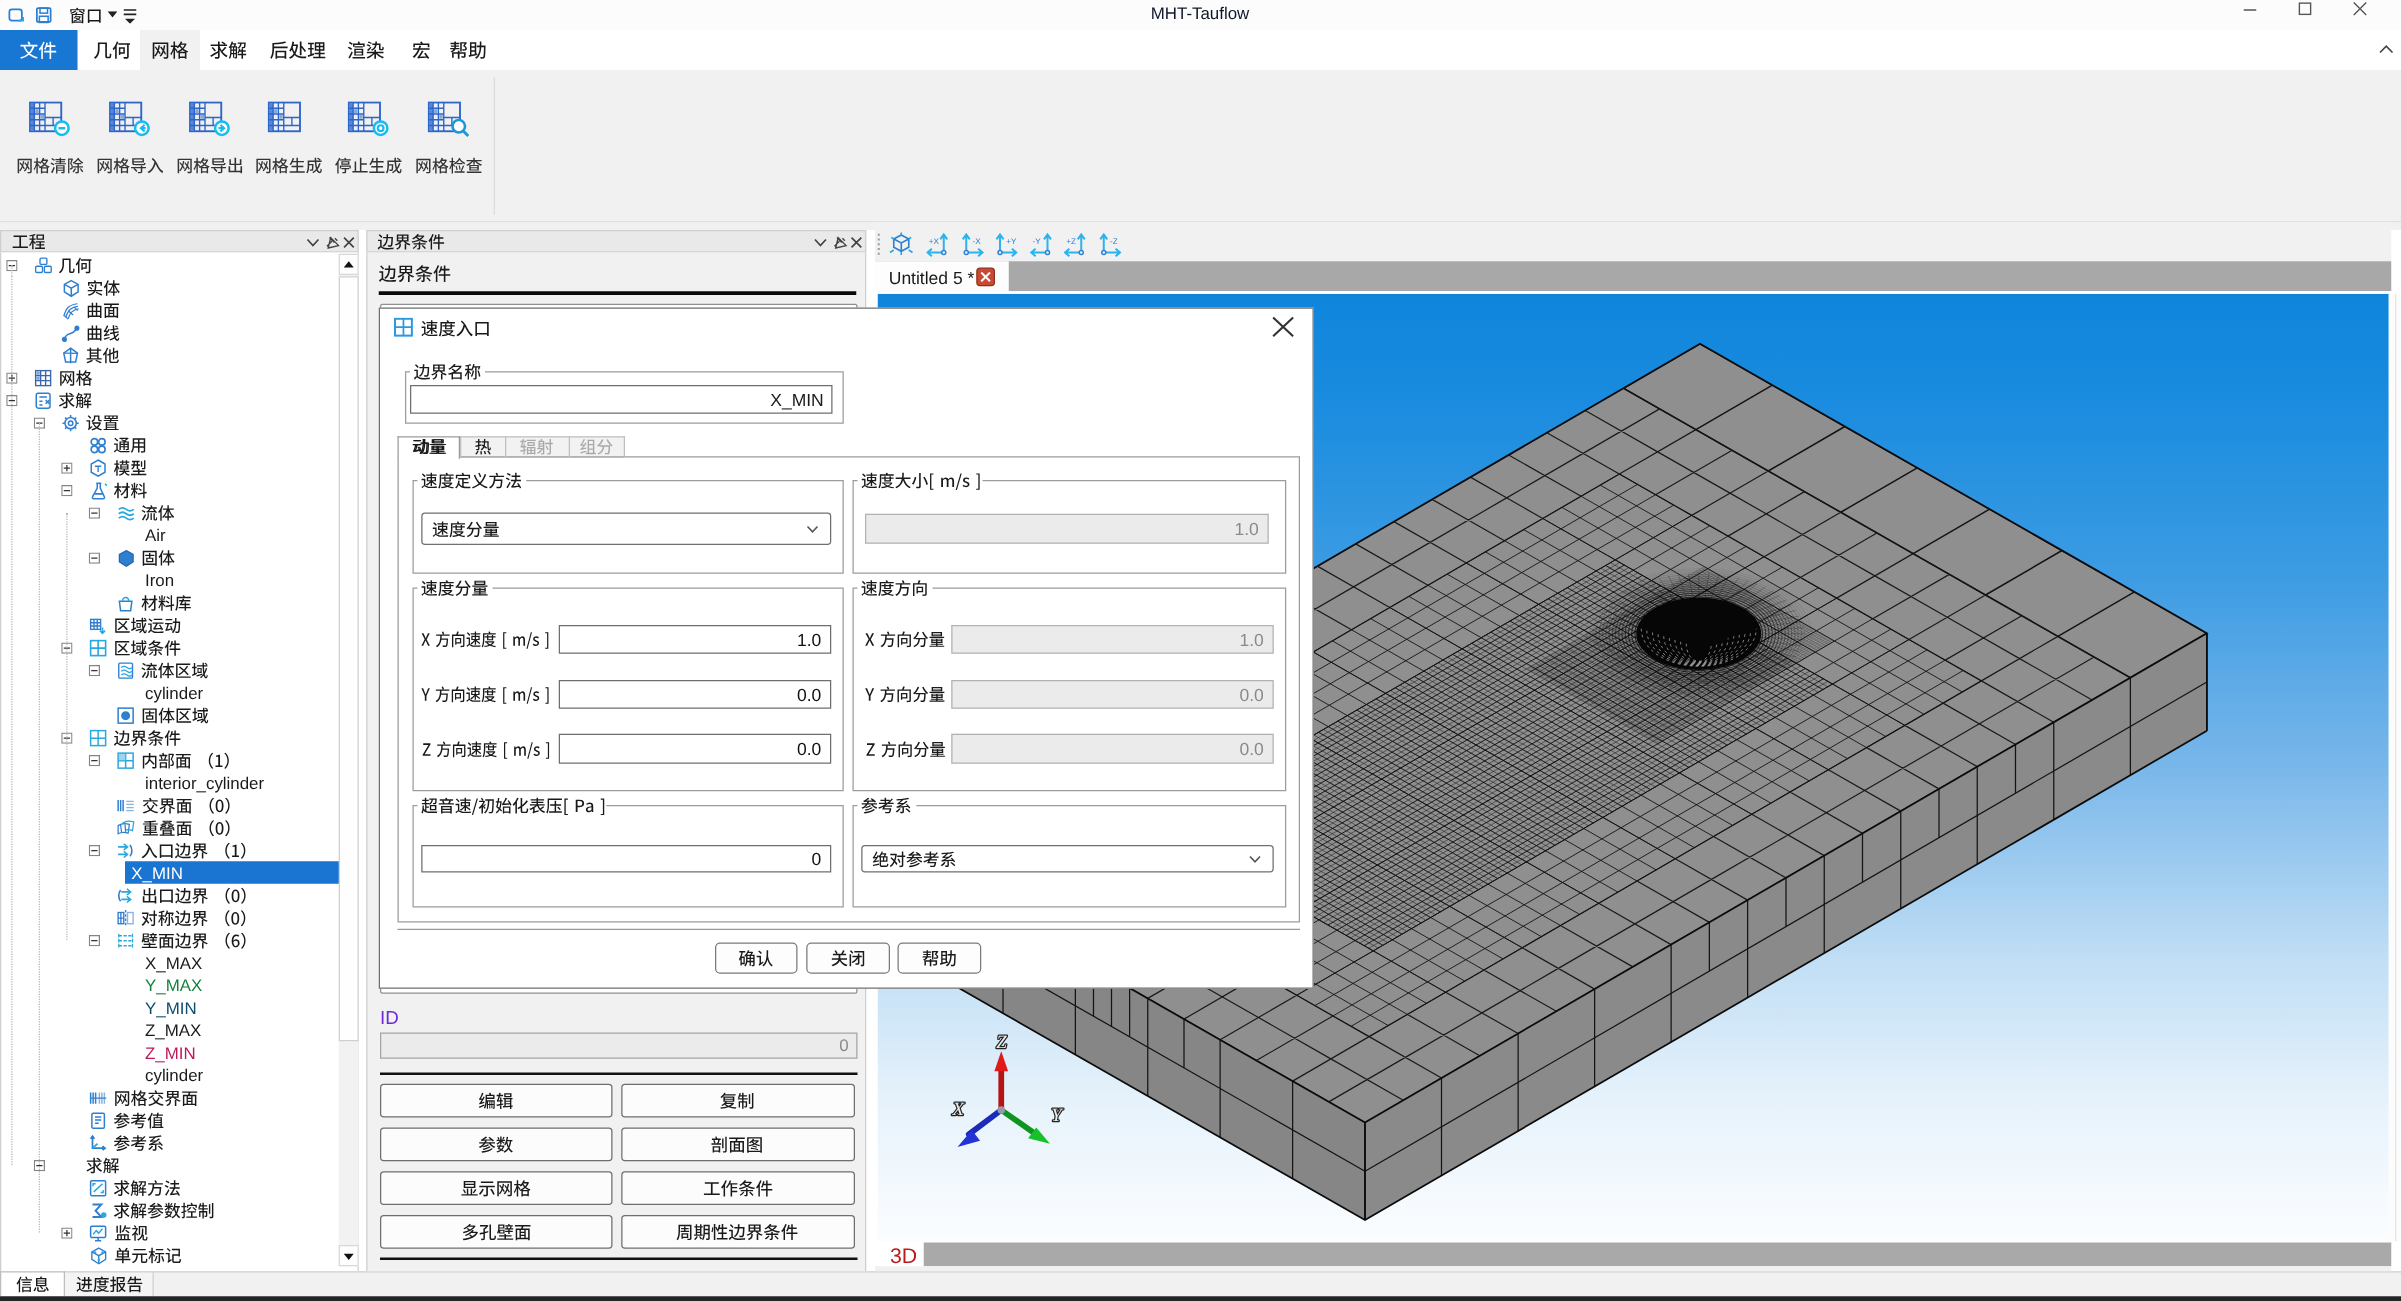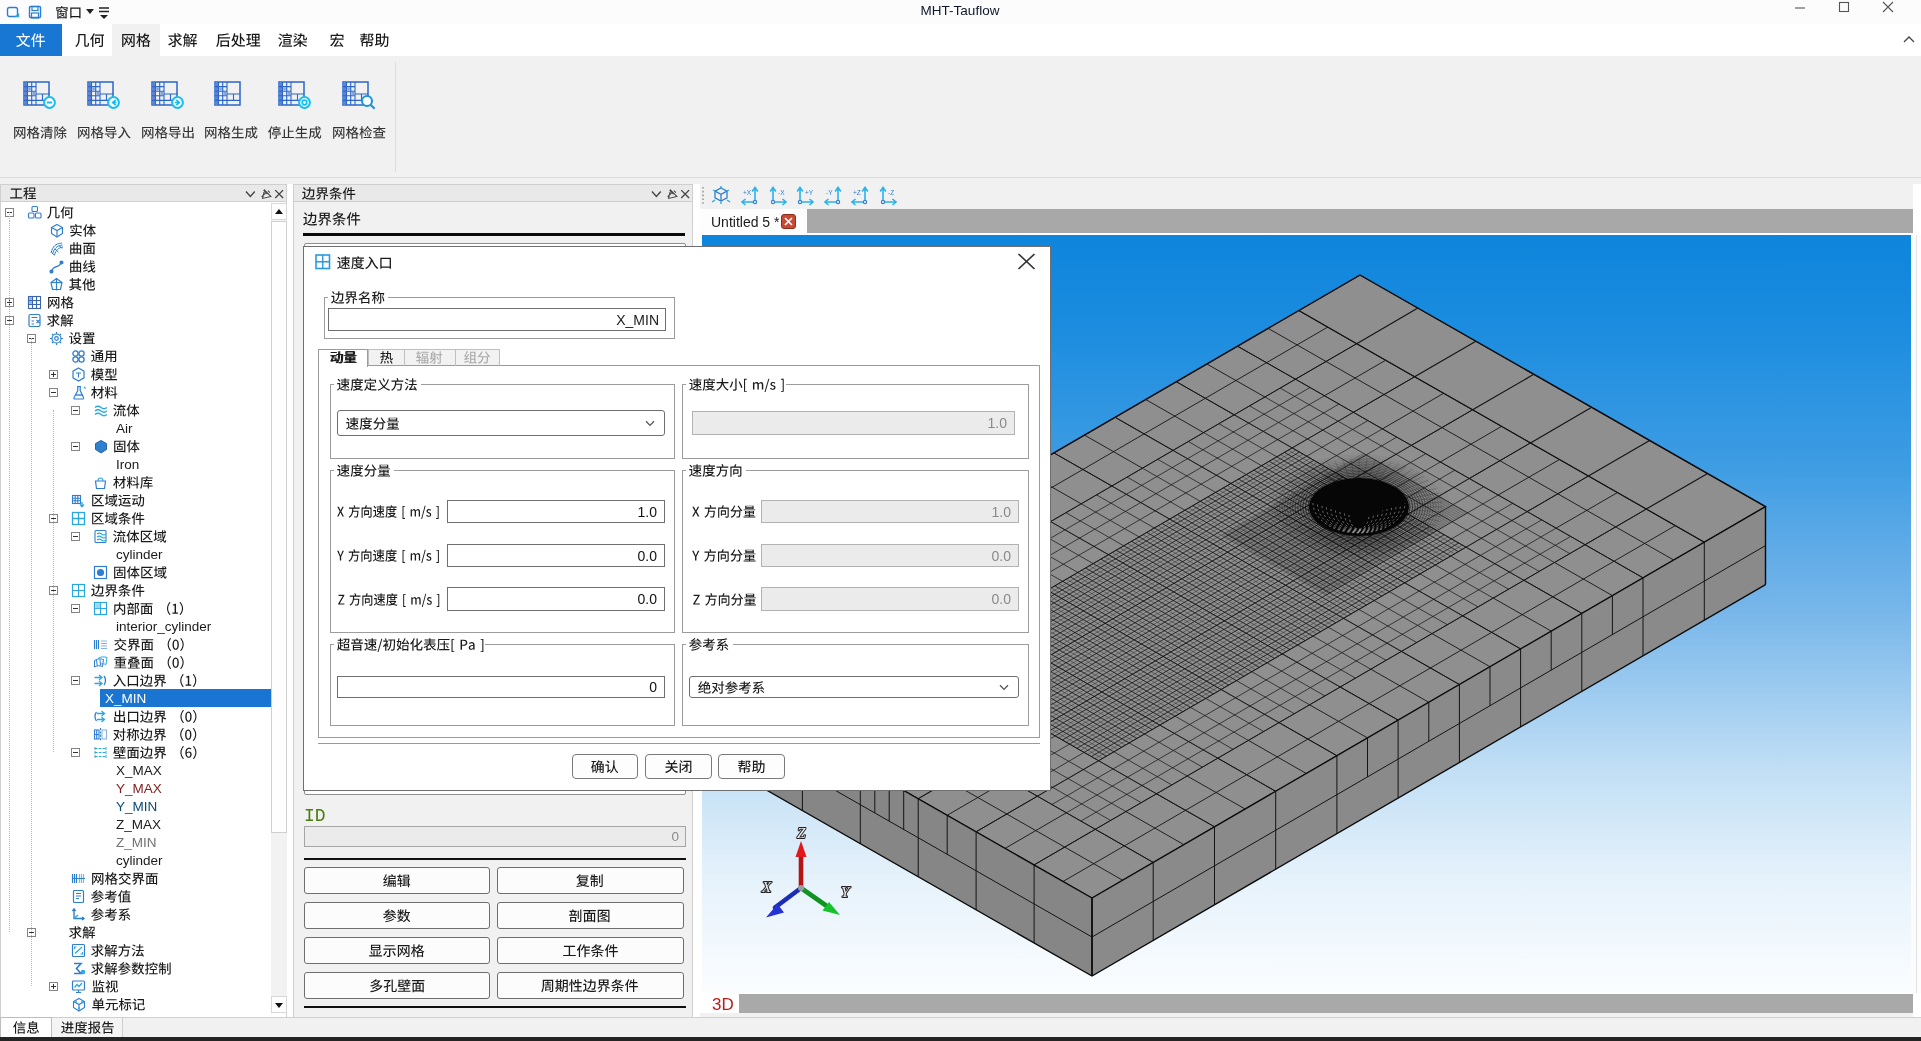--- a/index.html
+++ b/index.html
@@ -707,24 +707,24 @@
 <svg class="t" style="left:113.2px;top:745.6px;" width="83.7" height="13.1" viewBox="18 -866 6199 973" fill="#1a1a1a">
     <use href="#g22721" x="0"></use>
     <use href="#g38754" x="1000"></use>
     <use href="#g36793" x="2000"></use>
     <use href="#g30028" x="3000"></use>
     <use href="#g65288" x="4330"></use>
     <use href="#g54" x="5330"></use>
     <use href="#g65289" x="5894"></use>
   </svg>
 <div class="lat" style="left:116px;top:763px;font-size:13.5px;color:#1a1a1a;font-weight:400;">X_MAX</div>
-<div class="lat" style="left:116px;top:781px;font-size:13.5px;color:#7f1d1d;font-weight:400;">Y_MAX</div>
+<div class="lat" style="left:116px;top:781px;font-size:13.5px;color:#15803d;font-weight:400;">Y_MAX</div>
 <div class="lat" style="left:116px;top:799px;font-size:13.5px;color:#0c4a6e;font-weight:400;">Y_MIN</div>
 <div class="lat" style="left:116px;top:817px;font-size:13.5px;color:#1a1a1a;font-weight:400;">Z_MAX</div>
-<div class="lat" style="left:116px;top:835px;font-size:13.5px;color:#737373;font-weight:400;">Z_MIN</div>
+<div class="lat" style="left:116px;top:835px;font-size:13.5px;color:#be185d;font-weight:400;">Z_MIN</div>
 <div class="lat" style="left:116px;top:853px;font-size:13.5px;color:#1a1a1a;font-weight:400;">cylinder</div>
 <svg class="abs" style="left:71px;top:870.5px;" width="15" height="15" viewBox="0 0 15 15">
     <g stroke="#2f7fd0" fill="none">
       <path d="M1.5 3v9M3.5 3v9M5.5 3v9" stroke-width="1.2"></path>
       <path d="M8.5 3v9M10.5 3v9M12.5 3v9" stroke-width="1.2" stroke="#8ab4e0"></path>
       <path d="M1 7.5h13" stroke-width="1"></path>
     </g>
   </svg>
 <svg class="t" style="left:92.0px;top:871.7px;" width="65.9" height="13.0" viewBox="75 -862 4882 961" fill="#1a1a1a">
     <use href="#g32593" x="0"></use>
@@ -852,21 +852,21 @@
   </svg>
 <div class="abs" style="left:293px;top:202px;width:400px;height:815px;background:#f1f1f1;border-left:1px solid #cfcfcf;border-right:1px solid #cfcfcf"></div>
 <svg class="t" style="left:303.1px;top:212.3px;" width="57.4" height="13.8" viewBox="10 -854 3955 952" fill="#1a1a1a">
     <use href="#g36793" x="0"></use>
     <use href="#g30028" x="1000"></use>
     <use href="#g26465" x="2000"></use>
     <use href="#g20214" x="3000"></use>
   </svg>
 <div class="abs" style="left:303px;top:233px;width:382px;height:3px;background:#0a0a0a"></div>
 <div class="abs" style="left:304px;top:243px;width:382px;height:552px;background:#fff;border:1px solid #8f8f8f;border-radius:2px"></div>
-<div class="lat" style="left:304px;top:806px;font-size:18px;color:#4d7c0f;font-weight:400;font-family:Liberation Mono, monospace;">ID</div>
+<div class="lat" style="left:304px;top:806px;font-size:15px;color:#6d28d9;font-weight:400;">ID</div>
 <div class="abs" style="left:304px;top:826px;width:382px;height:21px;background:#ebebeb;border:1px solid #a5a5a5"></div>
 <div class="lat" style="left:679px;top:829px;font-size:13.5px;color:#8a8a8a;font-weight:400;transform:translateX(-100%);">0</div>
 <div class="abs" style="left:304px;top:858px;width:382px;height:2px;background:#111"></div>
 <div class="abs" style="left:304px;top:867px;width:186px;height:27px;background:#fcfcfc;border:1px solid #6e6e6e;border-radius:3px"></div>
 <svg class="t" style="left:383.3px;top:873.5px;" width="27.3" height="13.3" viewBox="23 -859 1947 951" fill="#1a1a1a">
     <use href="#g32534" x="0"></use>
     <use href="#g36753" x="1000"></use>
   </svg>
 <div class="abs" style="left:497px;top:867px;width:187px;height:27px;background:#fcfcfc;border:1px solid #6e6e6e;border-radius:3px"></div>
 <svg class="t" style="left:576.3px;top:873.6px;" width="26.9" height="13.2" viewBox="20 -852 1919 945" fill="#1a1a1a">

